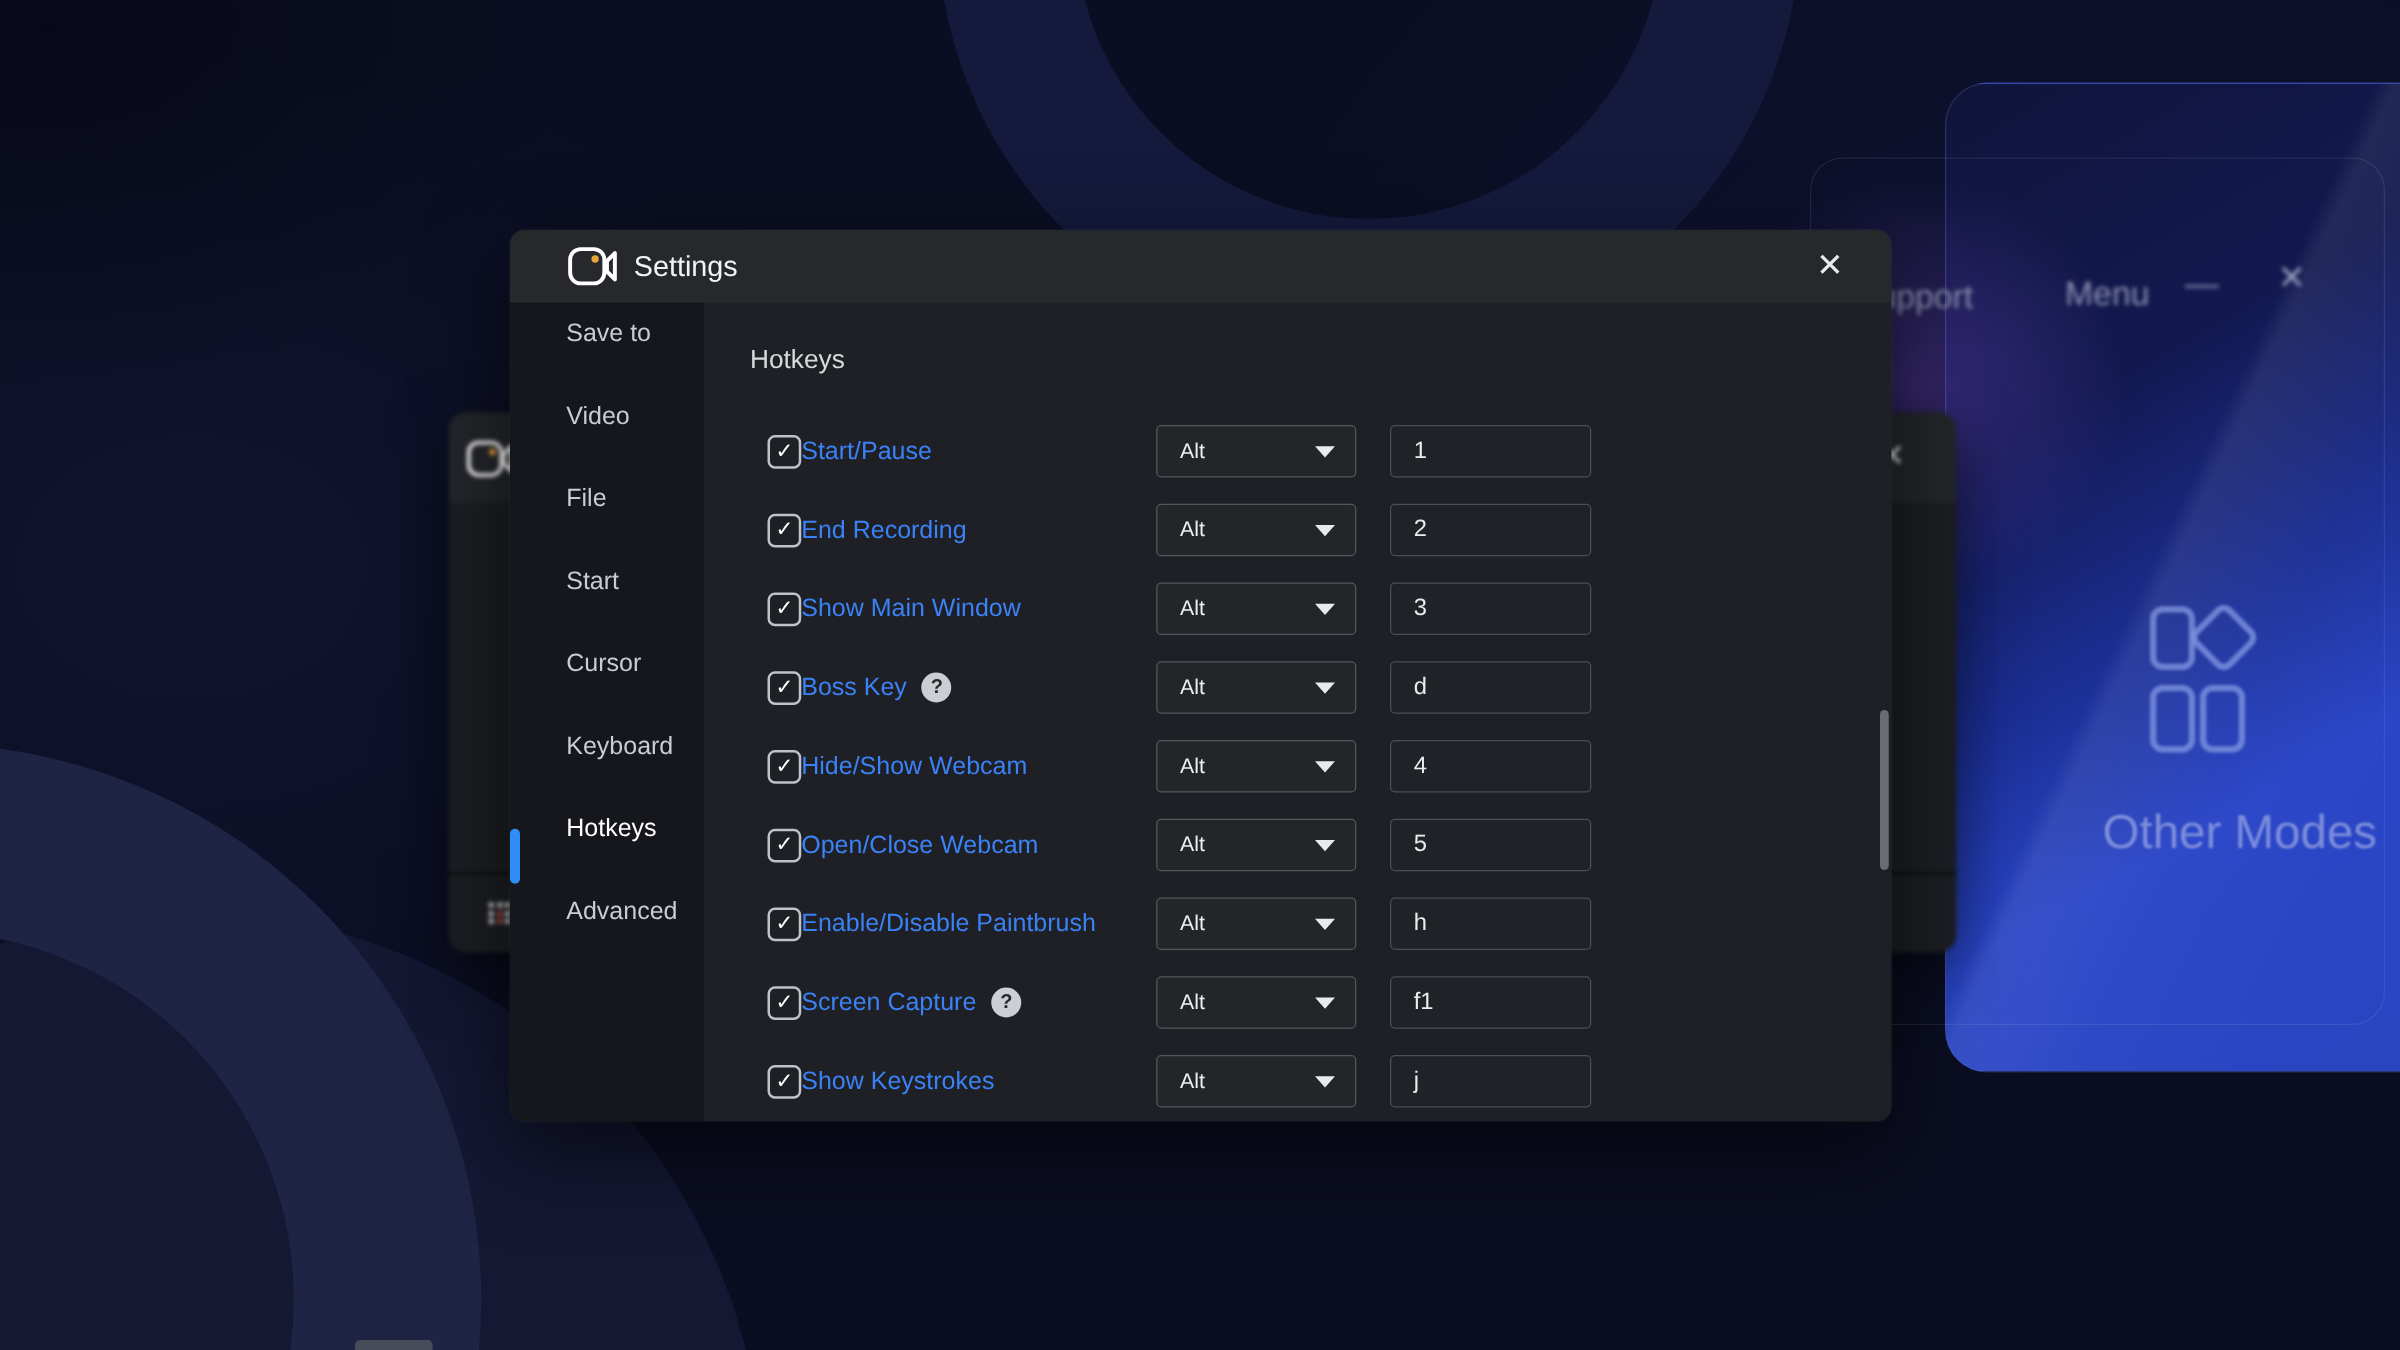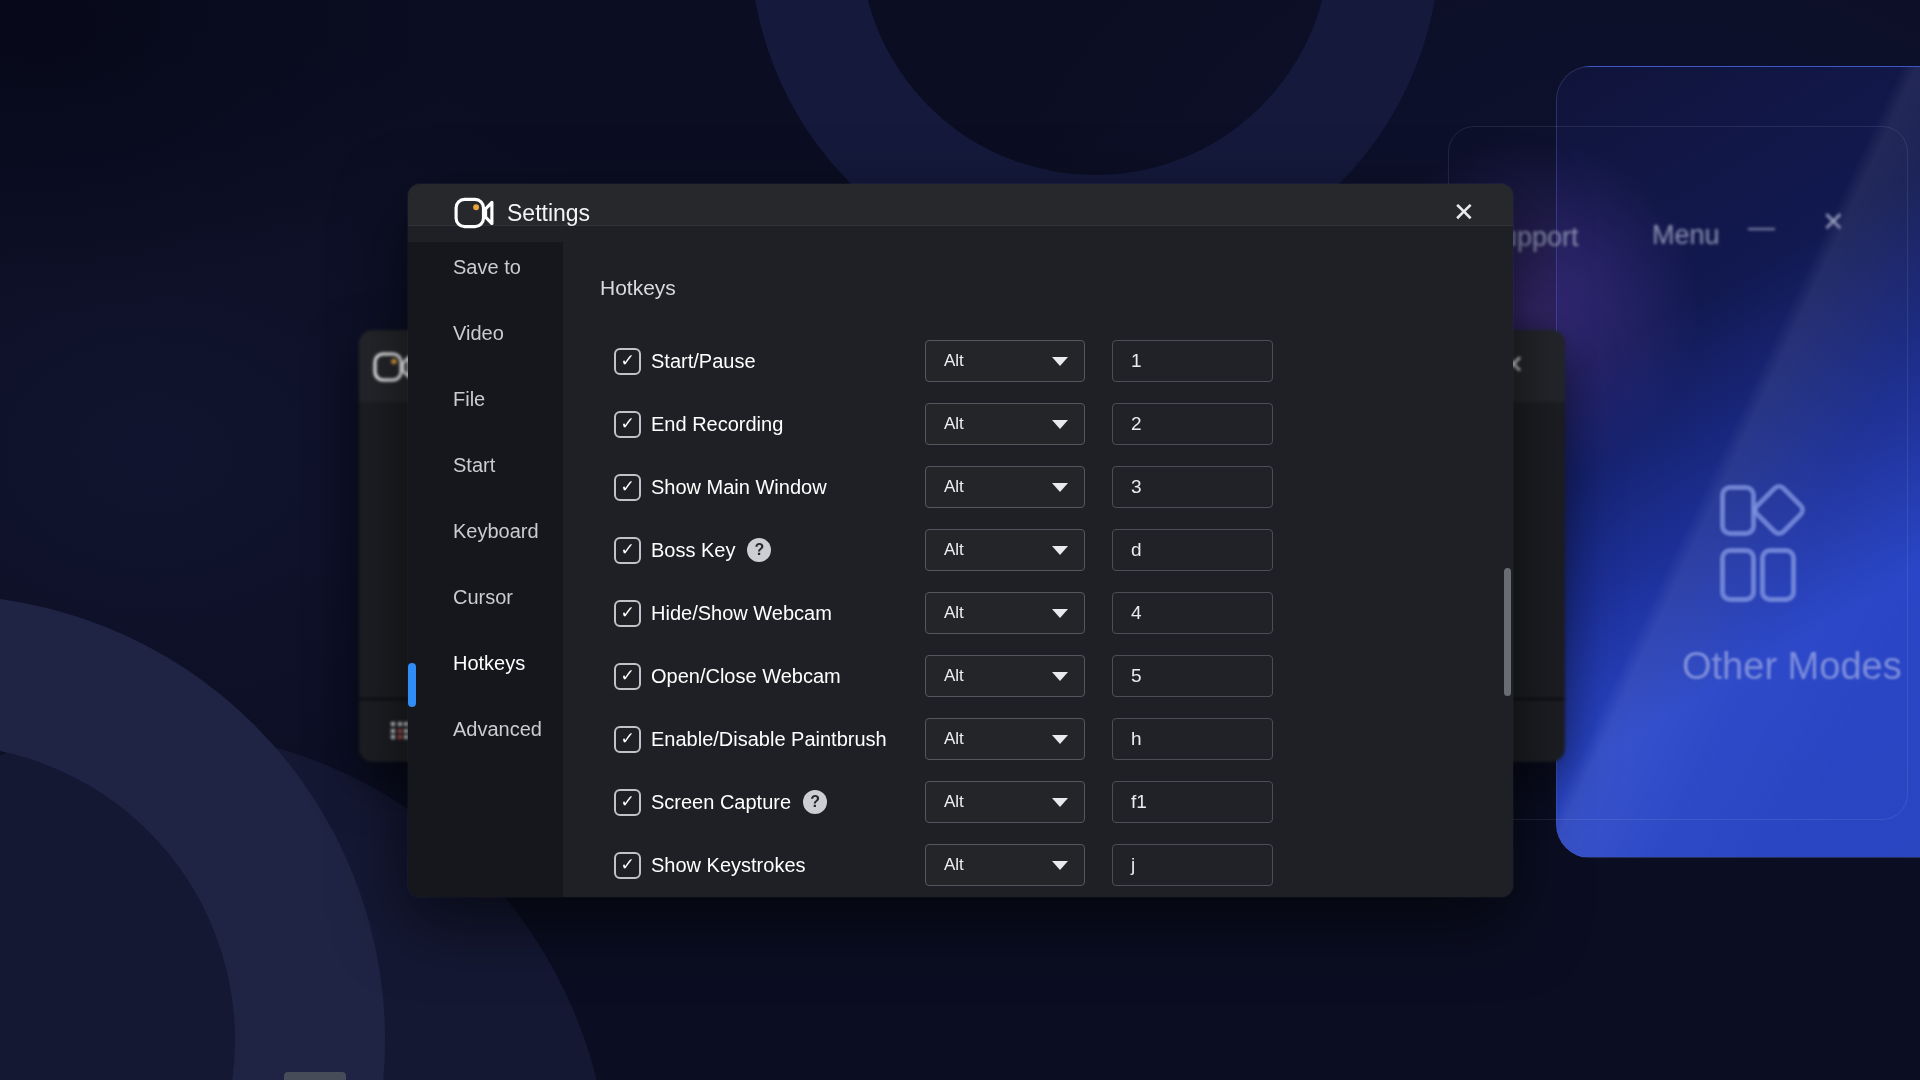--- a/index.html
+++ b/index.html
@@ -50,21 +50,21 @@
   .bg-window .cam{position:absolute;left:14px;top:22px;}
   .bg-window .bx{position:absolute;left:1144px;top:20px;font-size:25px;color:#dfe0e2;}
   .bg-window .foot{position:absolute;left:0;right:0;top:368px;border-top:2px solid #0b0c0f;height:62px;}
   .grid-icon{position:absolute;left:32px;top:392px;width:17px;height:17px;display:grid;
     grid-template-columns:repeat(3,4px);grid-template-rows:repeat(3,4px);gap:2.5px;}
   .grid-icon i{display:block;background:#d9dadc;}
   .grid-icon i.r{background:#c2524b;}
   
   .dialog{position:absolute;left:408px;top:184px;width:1105px;height:713px;border-radius:12px;
     background:#1e2025;box-shadow:0 24px 70px rgba(0,0,0,.6),0 0 0 1px rgba(255,255,255,.045);}
-  .titlebar{position:absolute;left:0;top:0;right:0;height:42px;background:#26282c;
+  .titlebar{position:absolute;left:0;top:0;right:0;height:58px;background:#26282c;
     border-radius:12px 12px 0 0;border-bottom:1px solid #313338;box-sizing:border-box;}
   .title-wrap{position:absolute;left:46px;top:0;height:58px;display:flex;align-items:center;gap:13px;}
   .dlg-title{font-size:23px;color:#f2f3f5;}
   .dlg-close{position:absolute;left:1034px;top:0;width:44px;height:58px;line-height:56px;
     text-align:center;font-size:26px;color:#e9eaec;cursor:pointer;}
   .sidebar{position:absolute;left:0;top:58px;bottom:0;width:155px;background:#15171c;
     border-radius:0 0 0 12px;padding-top:14px;box-sizing:border-box;}
   .side-item{position:relative;height:66px;display:flex;padding-left:45px;
     font-size:20px;color:#caccd1;cursor:pointer;}
   .side-item .bar{position:absolute;left:0;top:11px;width:8px;height:44px;border-radius:4px;
@@ -73,21 +73,21 @@
   .side-item.active .bar{display:block;}
   .content{position:absolute;left:155px;top:58px;right:0;bottom:0;background:#1e2025;
     border-radius:0 0 12px 0;overflow:hidden;}
   .heading{position:absolute;left:192px;top:92px;font-size:21px;color:#d8dadc;}
   .rows{position:absolute;left:206px;top:156px;right:0;}
   .row{position:relative;height:42px;margin-bottom:21px;display:flex;align-items:center;}
   .cb{width:23px;height:23px;border:2px solid #bfc2c7;border-radius:6px;box-sizing:content-box;
     display:flex;align-items:center;justify-content:center;cursor:pointer;flex:0 0 auto;}
   .cb .tick{display:none;color:#ffffff;font-size:17px;line-height:1;transform:translateY(-1px);}
   .cb.active .tick{display:block;}
-  .row .lbl{margin-left:10px;font-size:20px;color:#ffffff;white-space:nowrap;}
+  .row .lbl{font-size:20px;color:#3b82f6;white-space:nowrap;}
   .help{margin-left:12px;width:24px;height:24px;border-radius:50%;background:#ccced3;color:#26282c;
     font-size:16px;font-weight:bold;display:flex;align-items:center;justify-content:center;cursor:pointer;flex:0 0 auto;}
   .dd{position:absolute;left:311px;top:0;width:160px;height:42px;background:#232529;
     border:1px solid #54575d;border-radius:4px;box-sizing:border-box;cursor:pointer;}
   .dd .val{position:absolute;left:18px;top:0;line-height:40px;font-size:17px;color:#eceef0;}
   .dd .caret{position:absolute;right:16px;top:16px;width:0;height:0;
     border-left:8px solid transparent;border-right:8px solid transparent;border-top:9px solid #e9eaec;}
   .key-input{position:absolute;left:498px;top:0;width:161px;height:42px;background:#202227;
     border:1px solid #4b4e54;border-radius:4px;box-sizing:border-box;cursor:text;}
   .key-input .val{position:absolute;left:18px;top:0;line-height:40px;font-size:19px;color:#e9ebed;}
@@ -179,26 +179,26 @@
           <span>File</span>
         </div>
 
         <div class="side-item">
 
           <span>Start</span>
         </div>
 
         <div class="side-item">
 
+          <span>Cursor</span>
+        </div>
+
+        <div class="side-item">
+
           <span>Keyboard</span>
-        </div>
-
-        <div class="side-item">
-
-          <span>Cursor</span>
         </div>
 
         <div class="side-item active">
           <span class="bar"></span>
           <span>Hotkeys</span>
         </div>
 
         <div class="side-item">
 
           <span>Advanced</span>

